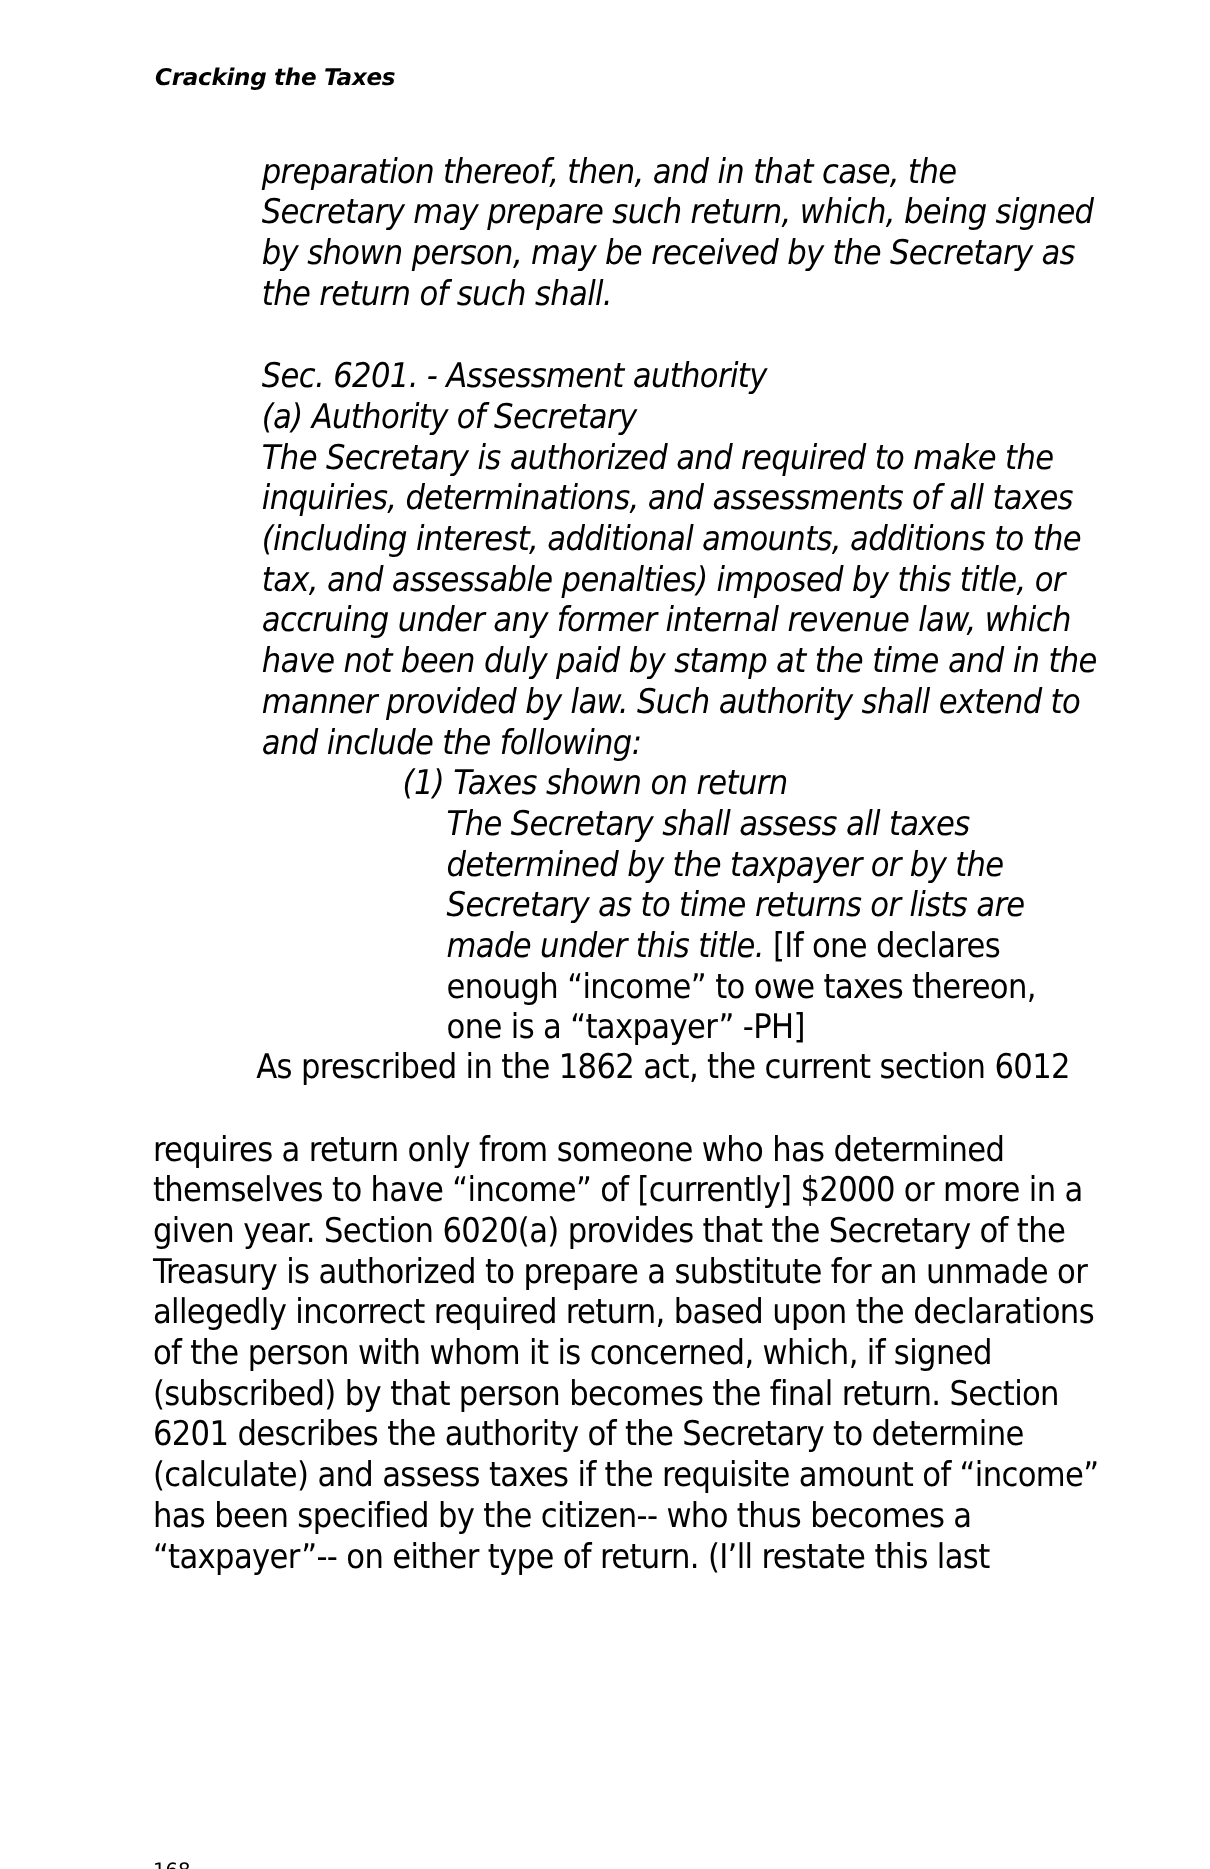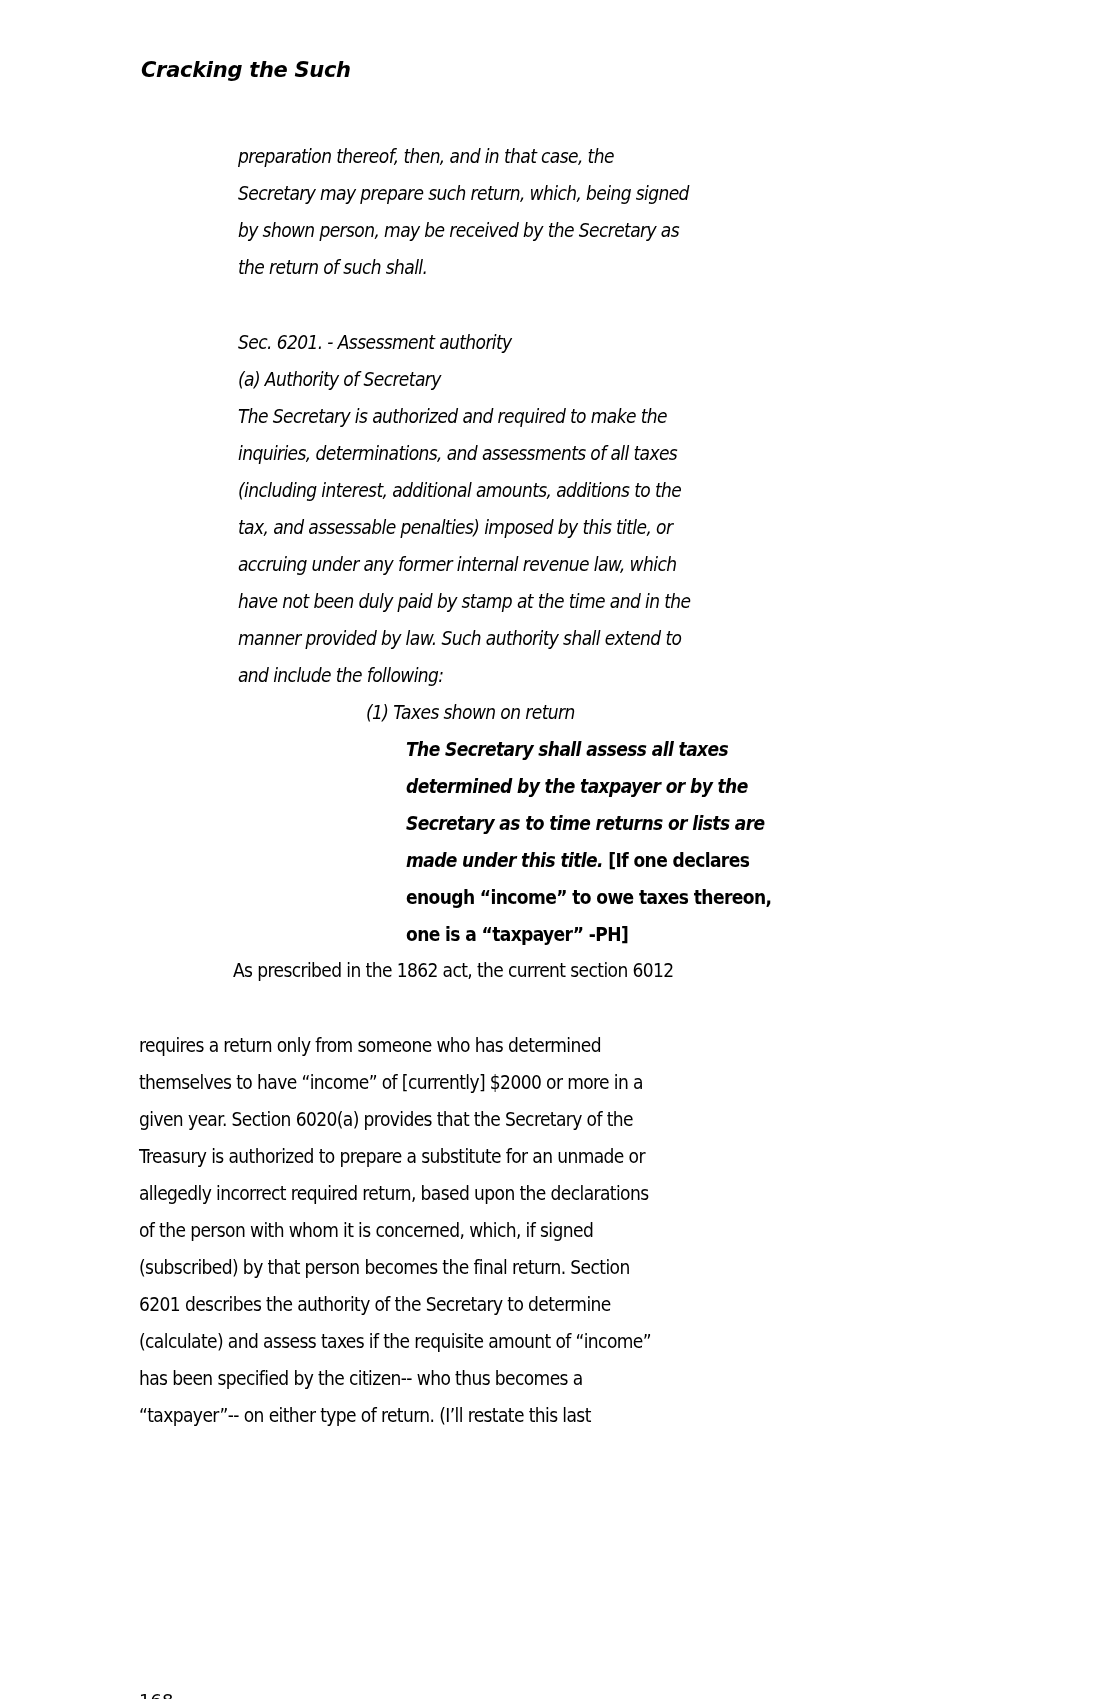--- a/index.html
+++ b/index.html
@@ -22,48 +22,48 @@
       font-family: "DejaVu Sans", sans-serif;
       font-weight: bold;
       font-style: italic;
       font-size: 21px;
       letter-spacing: -0.3px;
     }
     .line {
       position: absolute;
       white-space: nowrap;
       font-family: "DejaVu Sans Condensed", "DejaVu Sans", sans-serif;
-      font-size: 19px;
+      font-size: 31px;
       line-height: 40px;
       letter-spacing: -0.6px;
     }
     .it {
       font-style: italic;
     }
     .quote1 { left: 238px; }
     .quote2 { left: 322px; margin-left: 44px; }
-    .quote3 { left: 406px; font-weight: bold; }
+    .quote3 { left: 406px; }
     .body-line { left: 139px; }
     .body-indent { left: 233px; }
     .roman {
       font-style: normal;
       text-align: right;
     }
     .page-number {
       position: absolute;
       left: 139px;
       top: 1690px;
       font-family: "DejaVu Sans", sans-serif;
       font-size: 18px;
     }
   </style>
 </head>
 <body>
 
-<div class="running-head">Cracking the Such</div>
+<div class="running-head">Cracking the Taxes</div>
 
 <div>
   <div class="line it quote1" style="top:136px">preparation thereof, then, and in that case, the</div>
   <div class="line it quote1" style="top:173px">Secretary may prepare such return, which, being signed</div>
   <div class="line it quote1" style="top:210px">by shown person, may be received by the Secretary as</div>
   <div class="line it quote1" style="top:247px">the return of such shall.</div>
 </div>
 
 <div>
   <div class="line it quote1" style="top:322px">Sec. 6201. - Assessment authority</div>

